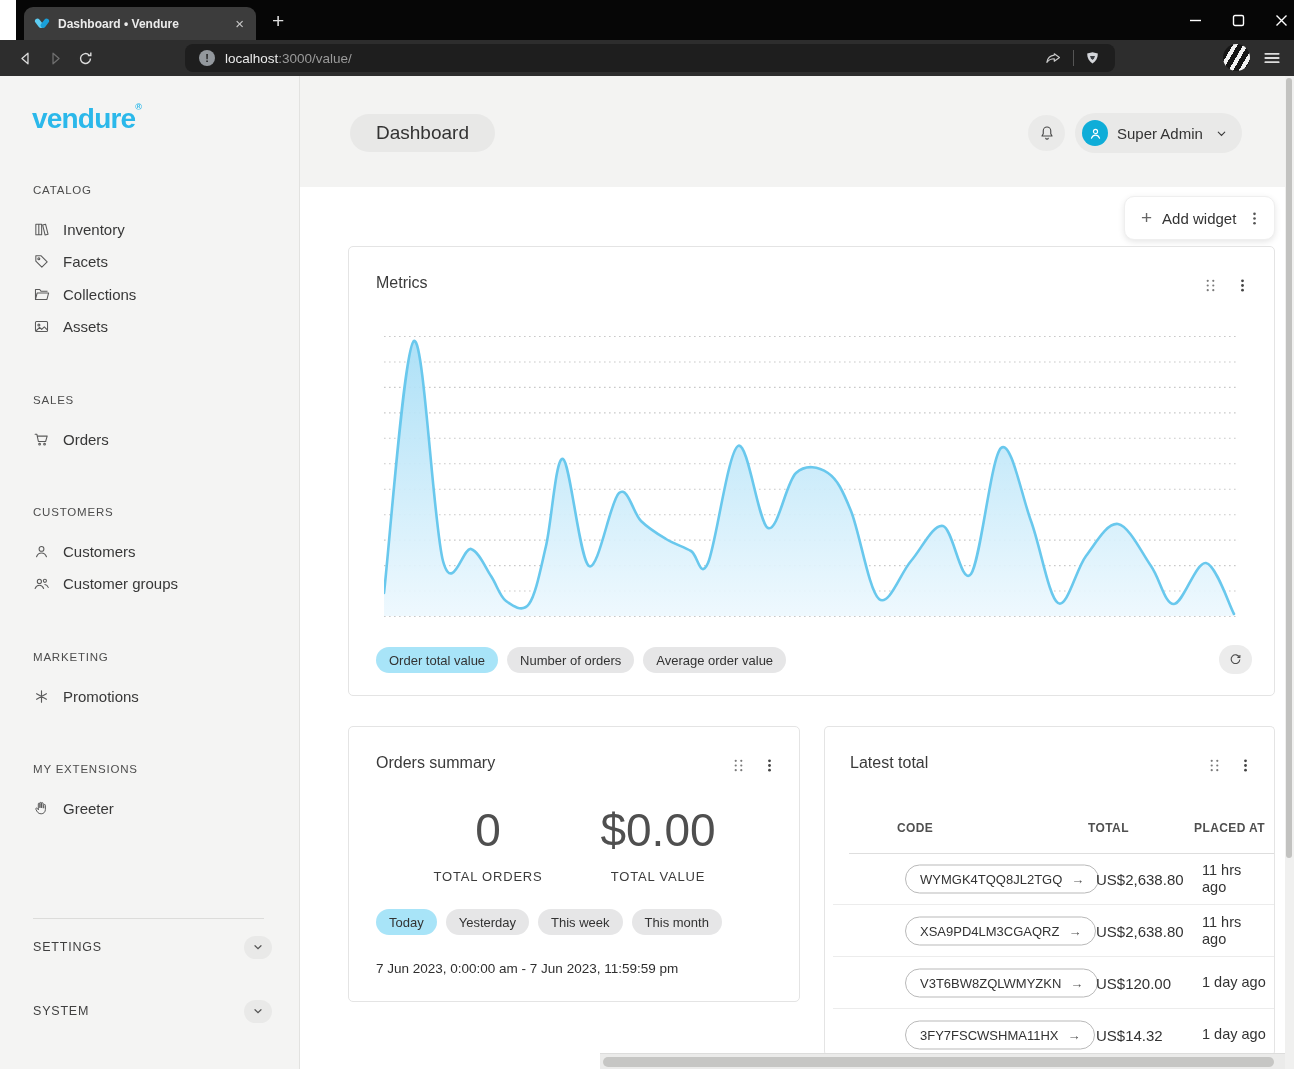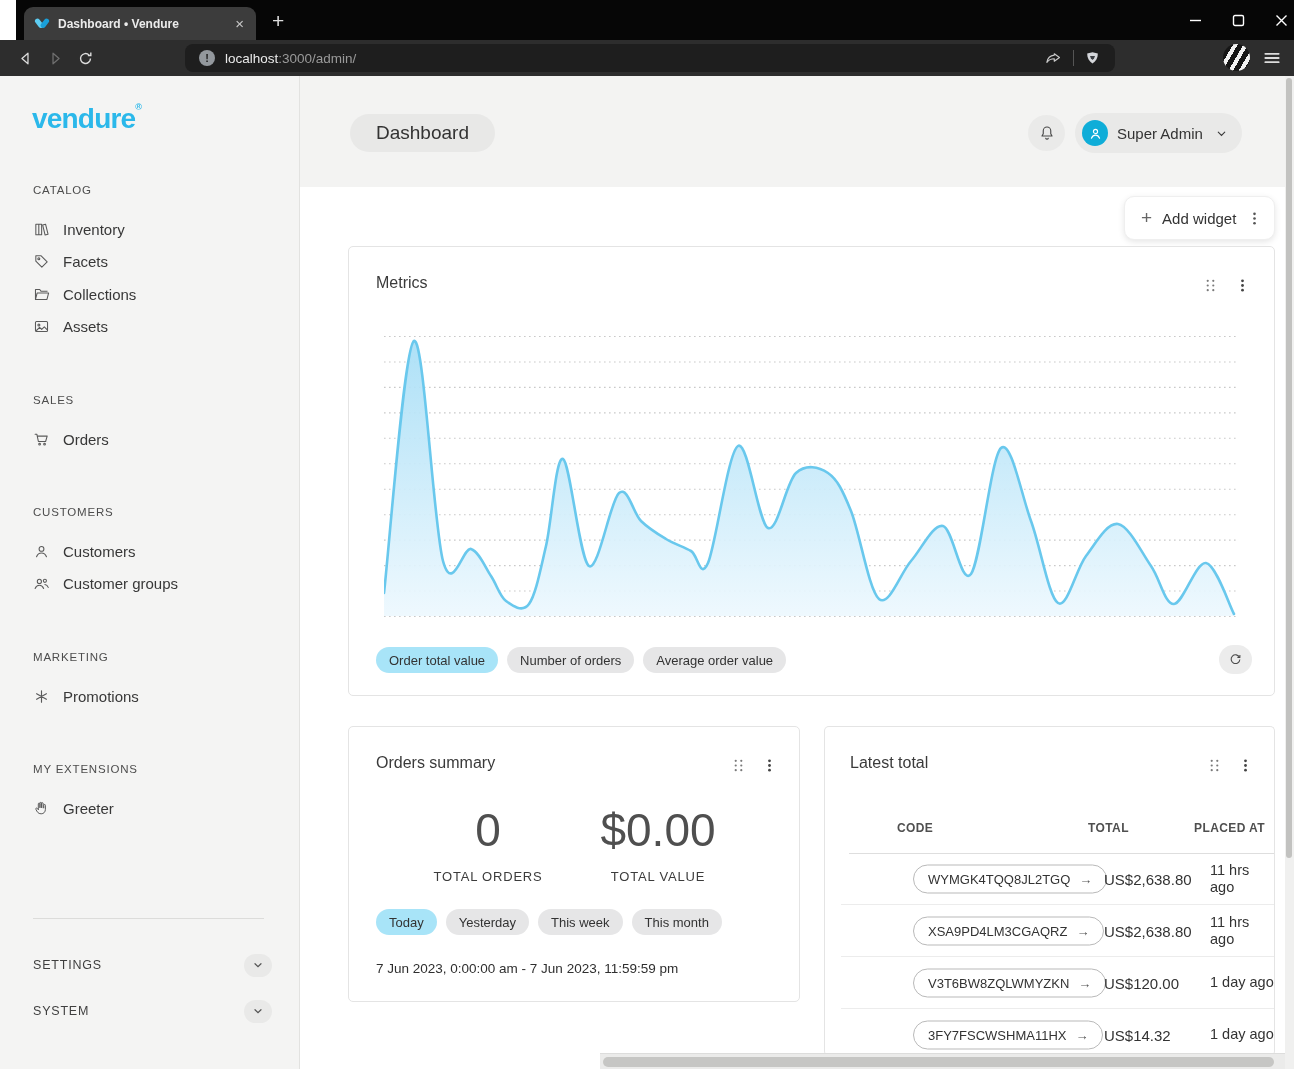--- a/index.html
+++ b/index.html
@@ -81,21 +81,21 @@
 
   .summary-card { left:48px; top:650px; width:452px; height:276px; }
   .stat { position:absolute; top:76px; text-align:center; }
   .stat-num { font-size:46px; color:#4f4f4f; }
   .stat-label { margin-top:12px; font-size:13px; letter-spacing:0.8px; color:#3c3c3c; }
   .summary-date { position:absolute; left:27px; top:234px; font-size:13.5px; color:#2f2f2f; }
 
   .latest-card { left:524px; top:650px; width:451px; height:330px; overflow:hidden; border-bottom:none; }
   .lo-header { position:absolute; top:94px; font-size:12px; font-weight:700; letter-spacing:0.4px; color:#4f4f4f; white-space:nowrap; }
   .lo-divider { position:absolute; left:24px; right:0; top:126px; height:1px; background:#dedede; }
-  .lo-row { position:absolute; left:16px; right:0; height:52px; border-bottom:1px solid #ececec; }
+  .lo-row { position:absolute; left:8px; right:0; height:52px; border-bottom:1px solid #ececec; }
   .code-pill { position:absolute; left:72px; top:50%; transform:translateY(-50%); display:inline-flex;
                align-items:center; gap:9px; border:1px solid #b9b9b9; border-radius:16px; padding:6px 14px;
                font-size:13px; color:#333; cursor:pointer; white-space:nowrap; }
   .code-arrow { color:#555; font-size:13px; }
   .lo-total { position:absolute; left:263px; top:50%; transform:translateY(-50%); font-size:15px; color:#333; white-space:nowrap; }
   .lo-placed { position:absolute; left:369px; top:50%; transform:translateY(-50%); font-size:14.5px; color:#333;
                width:56px; line-height:1.2; }
   .lo-placed.nowrap { white-space:nowrap; width:auto; }
 
   .vscrollbar { position:absolute; right:0; top:0; width:9px; height:100%; background:#f0f0ef; }
@@ -153,21 +153,21 @@
     <span class="navbtn">
       <svg class="icn" style="margin:0 auto" width="17" height="17" viewBox="0 0 24 24">
           <path d="M19 12a7 7 0 11-2.05-4.95" fill="none" stroke="#dcdcdc" stroke-width="2"></path>
           <path d="M19.5 3.5v4.2h-4.2" fill="none" stroke="#dcdcdc" stroke-width="2"></path>
         </svg>
       </span>
 
     <div class="urlbar">
       <span class="url-info">!</span>
       <span class="url-text">
-        <span class="url-host">localhost</span><span class="url-path">:3000/admin/</span>
+        <span class="url-host">localhost</span><span class="url-path">:3000/value/</span>
       </span>
       <span class="url-trail">
         <svg class="icn" width="19" height="19" viewBox="0 0 24 24">
             <path d="M13 6l6.5 4.7L13 15.4v-3.1c-4.6 0-7.3 1.6-9.4 4.6.9-5.6 4-8.6 9.4-9.2V6z" fill="none" stroke="#c9c9c9" stroke-width="1.5" stroke-linejoin="round"></path>
           </svg>
         <span class="url-sep"></span>
         <svg class="icn" width="17" height="19" viewBox="0 0 24 24">
             <path d="M12 3l7.5 2c0 6.3-2.3 11-7.5 14C6.8 16 4.5 11.3 4.5 5z" fill="#d4d6da"></path>
             <path d="M8.5 8.5h7l-1.2 3.2L12 14l-2.3-2.3z" fill="#3a3d42"></path>
           </svg>
@@ -258,21 +258,21 @@
       <div class="nav-heading" style="top:687px">MY EXTENSIONS</div>
       <div class="nav-item" style="top:717px">
         <svg class="icn" width="17" height="17" viewBox="0 0 24 24" fill="none" stroke="#5a5a5a" stroke-width="1.4" stroke-linecap="round" stroke-linejoin="round">
             <path d="M7.5 13.5L6 11.8c-1-1.2-2.6 0-1.9 1.4 1.6 3.2 3 6.3 7.4 6.3 3.6 0 6-2.6 6-6.3V7.5a1.15 1.15 0 00-2.3 0V11M7.5 13.5V5.5a1.15 1.15 0 012.3 0v5M9.8 10.5v-6a1.15 1.15 0 012.3 0v6M12.1 10.5V5a1.15 1.15 0 012.3 0v6"></path>
           </svg>
         <span>Greeter</span>
       </div>
 
       <div class="side-divider" style="top:842px"></div>
 
-      <div class="collapse-row" style="top:874px">
+      <div class="collapse-row" style="top:856px">
         <span class="collapse-label">SETTINGS</span>
         <span class="collapse-btn">
           <svg class="icn" width="12" height="12" viewBox="0 0 24 24" fill="none" stroke="#555" stroke-width="2.4" stroke-linecap="round">
               <path d="M6 9.5l6 6 6-6"></path>
             </svg>
           </span>
       </div>
       <div class="collapse-row" style="top:920px">
         <span class="collapse-label">SYSTEM</span>
         <span class="collapse-btn">

